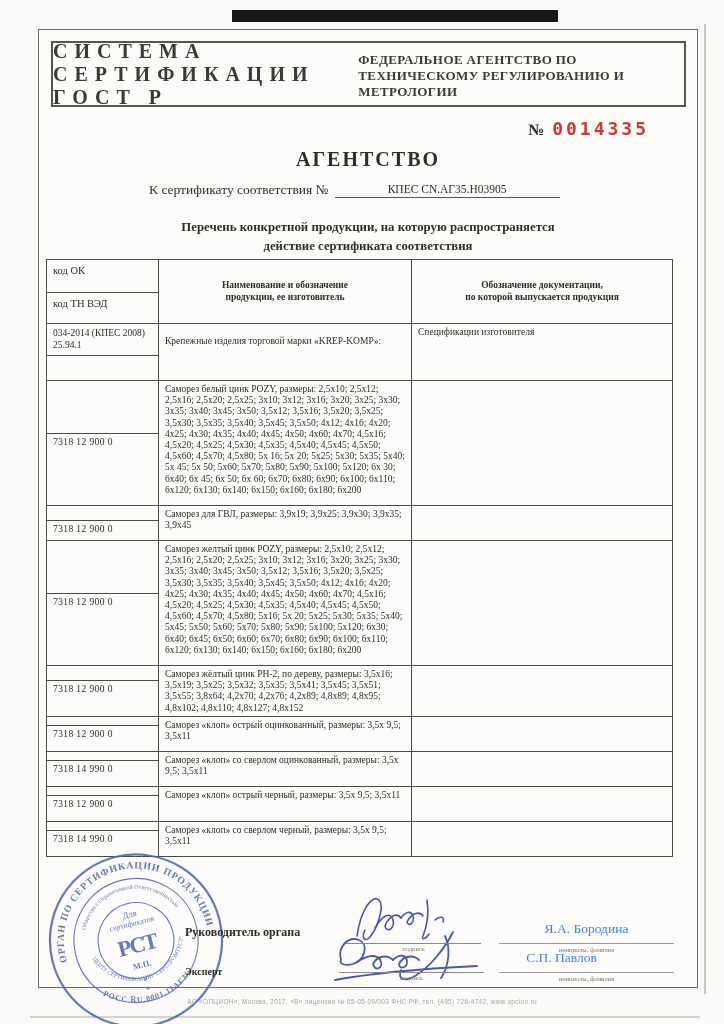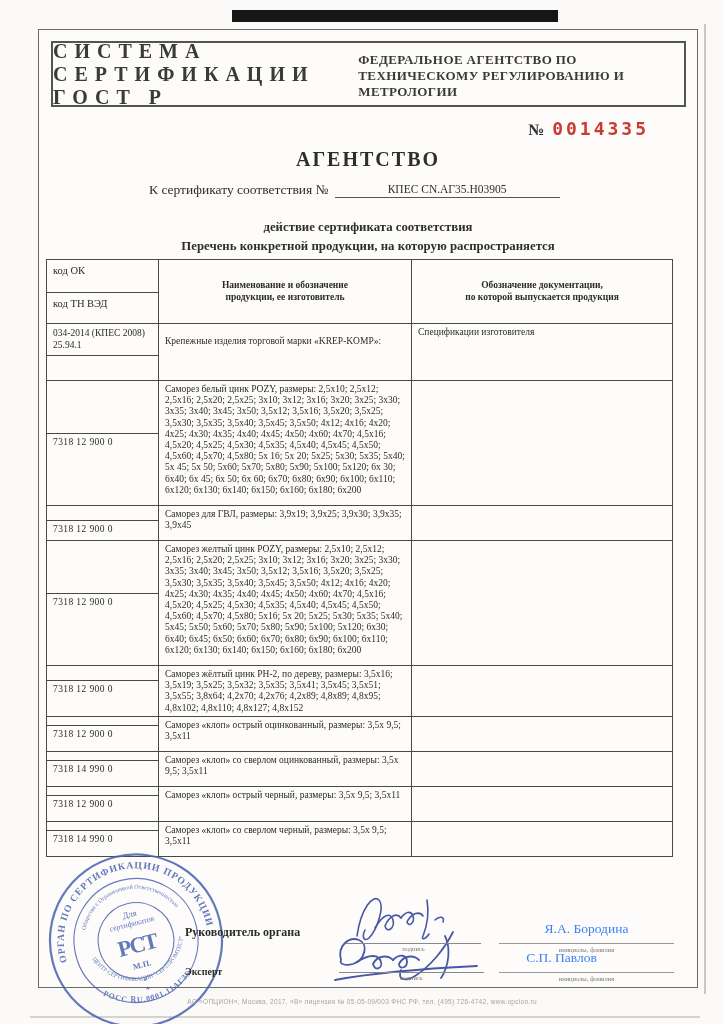--- a/index.html
+++ b/index.html
@@ -114,22 +114,22 @@
   </div>
 
   <div class="doc-title">АГЕНТСТВО</div>
 
   <div class="cert-line">
     <span class="cert-label">К сертификату соответствия №</span>
     <span class="cert-underline">КПЕС CN.АГ35.Н03905</span>
   </div>
 
   <div class="subtitle">
+    <div>Перечень конкретной продукции,  на которую распространяется</div>
     <div>действие сертификата соответствия</div>
-    <div>Перечень конкретной продукции,  на которую распространяется</div>
   </div>
 
   <table class="products-table">
     <colgroup>
         <col class="col1">
         <col class="col2">
         <col class="col3">
       </colgroup>
     <tbody>
       <tr class="h-hdr">

